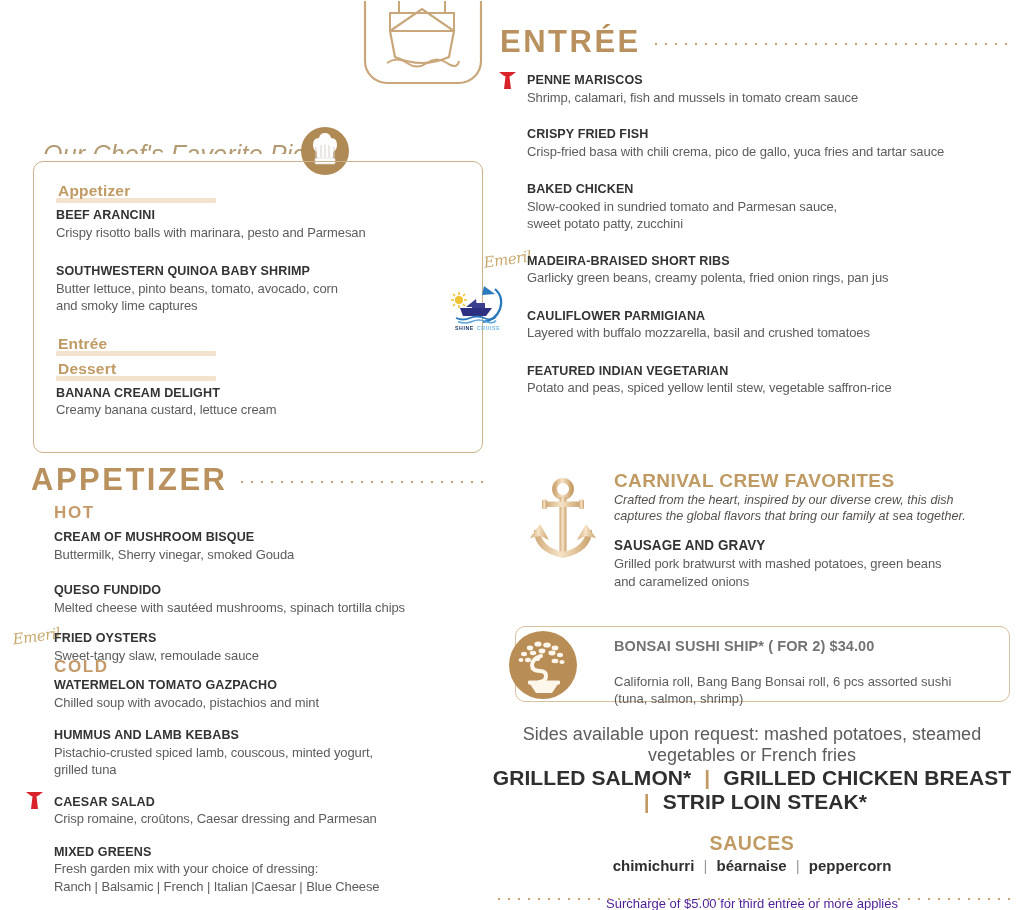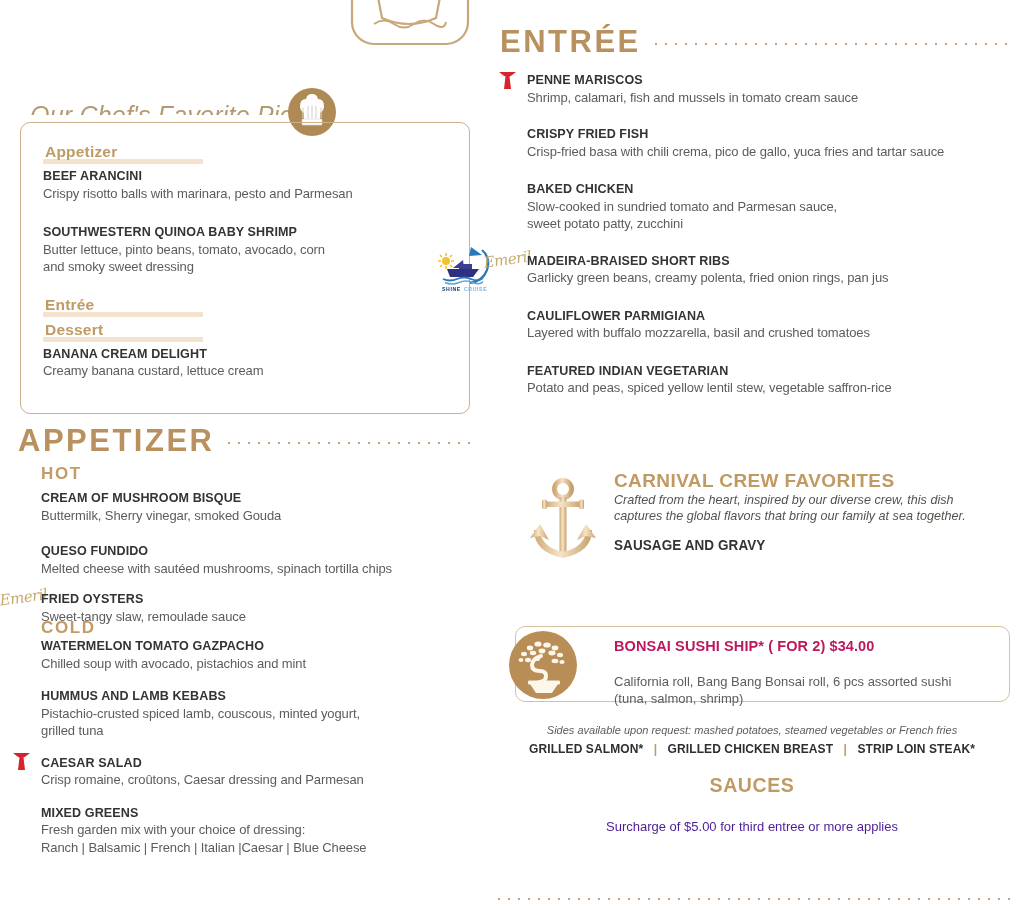--- a/index.html
+++ b/index.html
@@ -6,21 +6,21 @@
   body{
     width:1024px;height:910px;
     background:#ffffff;
     font-family:"Liberation Sans","DejaVu Sans",sans-serif;
     color:#3a3a3a;
     overflow:hidden;
     position:relative;
   }
   
   .col{position:absolute;top:0;}
-  #left-col{left:0;width:480px;height:774px;}
+  #left-col{left:13px;width:480px;height:774px;margin-top:39px;}
   #right-col{left:480px;width:544px;height:910px;}
 
   .dish{margin:0 0 14px 0;}
   .dish-name{
     font-weight:bold;
     font-size:13.5px;
     letter-spacing:.1px;
     color:#333333;
     line-height:1.15;
     font-stretch:condensed;
@@ -120,29 +120,29 @@
     font-style:italic;font-size:12.6px;color:#55524e;line-height:1.25;margin-top:1px;
   }
   .crew-sub span{display:block;}
 
   #bonsai-box{
     position:absolute;left:515px;top:626px;width:495px;height:76px;
     border:1.3px solid #d8c19f;border-radius:10px;box-sizing:border-box;
   }
   #bonsai-icon{position:absolute;left:-8px;top:3px;width:70px;height:70px;}
   #bonsai-text{position:absolute;left:98px;top:11px;right:10px;}
-  .bonsai-title{font-weight:bold;font-size:14.5px;color:#be185d;letter-spacing:.1px;}
+  .bonsai-title{font-weight:bold;font-size:14.5px;color:#737373;letter-spacing:.1px;}
   .bonsai-desc{font-size:13px;color:#5c5c5c;line-height:1.32;margin-top:19px;}
   .bonsai-desc span{display:block;}
 
   #grill-block{position:absolute;left:480px;top:722px;width:544px;text-align:center;}
   .center-head{color:#c09a63;font-weight:bold;font-size:19.5px;letter-spacing:.6px;}
-  .center-note{font-size:11px;color:#5c5c5c;margin-top:2px;font-style:italic;}
+  .center-note{font-size:18px;color:#5c5c5c;margin-top:2px;}
   .grill-items{
-    font-weight:bold;font-size:12px;color:#2f2f2f;margin-top:6px;letter-spacing:.1px;
+    font-weight:bold;font-size:21px;color:#2f2f2f;letter-spacing:.1px;
   }
   .grill-items .sep{color:#c09a63;font-weight:bold;margin:0 7px;}
   .sauces-items{
     font-weight:bold;font-size:15px;color:#2f2f2f;margin-top:2px;
   }
   .sauces-items .sep{color:#9a9a9a;font-weight:normal;margin:0 5px;}
   .surcharge{font-size:13px;color:#4c1d95;margin-top:22px;}
   #bottom-dots{
     position:absolute;left:494px;top:897px;width:516px;height:4px;
     background-image:radial-gradient(circle,#c6a275 1.1px,transparent 1.3px);
@@ -205,21 +205,21 @@
         <div class="dish" style="margin-bottom:22px;">
           <div class="dish-name">BEEF ARANCINI</div>
           <div class="dish-desc">
             <span>Crispy risotto balls with marinara, pesto and Parmesan</span>
           </div>
         </div>
         <div class="dish" style="margin-bottom:20px;">
           <div class="dish-name">SOUTHWESTERN QUINOA BABY SHRIMP</div>
           <div class="dish-desc">
             <span>Butter lettuce, pinto beans, tomato, avocado, corn</span>
-            <span>and smoky sweet dressing</span>
+            <span>and smoky lime captures</span>
           </div>
         </div>
       </div>
 
       <div class="pick-group">
         <div class="pick-label">Entrée</div>
         <div class="pick-rule"></div>
       </div>
 
       <div class="pick-group">
@@ -389,20 +389,24 @@
     </svg>
   </div>
   <div id="crew-text">
     <div class="crew-title">CARNIVAL CREW FAVORITES</div>
     <div class="crew-sub">
       <span>Crafted from the heart, inspired by our diverse crew, this dish</span>
       <span>captures the global flavors that bring our family at sea together.</span>
     </div>
     <div class="dish" style="margin-top:13px;">
       <div class="dish-name" style="font-size:14.5px;">SAUSAGE AND GRAVY</div>
+      <div class="dish-desc">
+        <span>Grilled pork bratwurst with mashed potatoes, green beans</span>
+        <span>and caramelized onions</span>
+      </div>
     </div>
   </div>
 </div>
 
 <div id="bonsai-box">
   <div id="bonsai-icon">
     <svg viewBox="0 0 70 70" width="70" height="70">
       <circle cx="35" cy="35" r="34" fill="#b98d56"></circle>
       <g fill="#fdf6ea">
         <ellipse cx="22" cy="18" rx="3.2" ry="2.4"></ellipse>
@@ -438,17 +442,24 @@
   <div class="center-note">Sides available upon request: mashed potatoes, steamed vegetables or French fries</div>
   <div class="grill-items">
     <span>GRILLED SALMON*</span>
     <span class="sep">|</span>
     <span>GRILLED CHICKEN BREAST</span>
     <span class="sep">|</span>
     <span>STRIP LOIN STEAK*</span>
   </div>
 
   <div class="center-head" style="margin-top:18px;">SAUCES</div>
+  <div class="sauces-items">
+    <span>chimichurri</span>
+    <span class="sep">|</span>
+    <span>béarnaise</span>
+    <span class="sep">|</span>
+    <span>peppercorn</span>
+  </div>
 
   <div class="surcharge">Surcharge of $5.00 for third entree or more applies</div>
 </div>
 
 <div id="bottom-dots"></div>
 
 </body></html>

